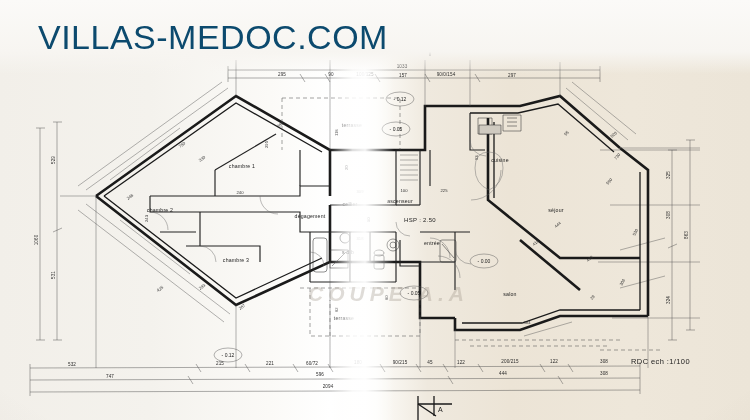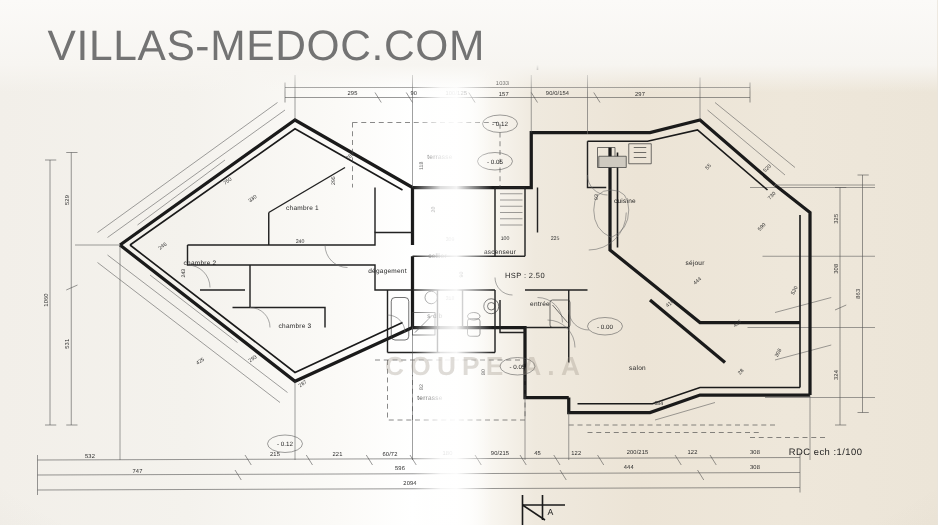--- a/index.html
+++ b/index.html
@@ -31,28 +31,28 @@
   }
   #topwhite{
     position:absolute;left:0;top:0;width:750px;height:74px;
     background:linear-gradient(180deg,#fbfaf8 0%,#f7f5f1 70%,rgba(247,245,241,0) 100%);
     pointer-events:none;
   }
   
   #wm{
     position:absolute;left:38px;top:18px;
     font-size:34px;letter-spacing:.5px;
-    color:#737373;font-weight:400;
+    color:#0c4a6e;font-weight:400;
     white-space:nowrap;
     user-select:none;
   }
   #wm2{
     position:absolute;left:308px;top:282px;
     font-size:21px;letter-spacing:5px;color:rgba(150,140,125,.30);
-    white-space:nowrap;font-weight:600;
+    white-space:nowrap;font-weight:600;font-style:italic;
   }
   
   #plan{position:absolute;left:0;top:0;width:750px;height:420px;}
   .dim{font-size:4.6px;fill:#2b2b2b;font-family:"Liberation Sans",sans-serif;letter-spacing:.1px;}
   .dim2{font-size:4.2px;fill:#333;font-family:"Liberation Sans",sans-serif;}
   .rm{font-size:5.2px;fill:#1d1d1d;font-family:"Liberation Sans",sans-serif;letter-spacing:.2px;}
   .lvl{font-size:5px;fill:#1d1d1d;font-family:"Liberation Sans",sans-serif;}
   .ttl{font-size:7.5px;fill:#1d1d1d;font-family:"Liberation Sans",sans-serif;letter-spacing:.4px;}
   .hsp{font-size:6px;fill:#1d1d1d;font-family:"Liberation Sans",sans-serif;letter-spacing:.3px;}
   .secA{font-size:7px;fill:#1d1d1d;font-family:"Liberation Sans",sans-serif;}

